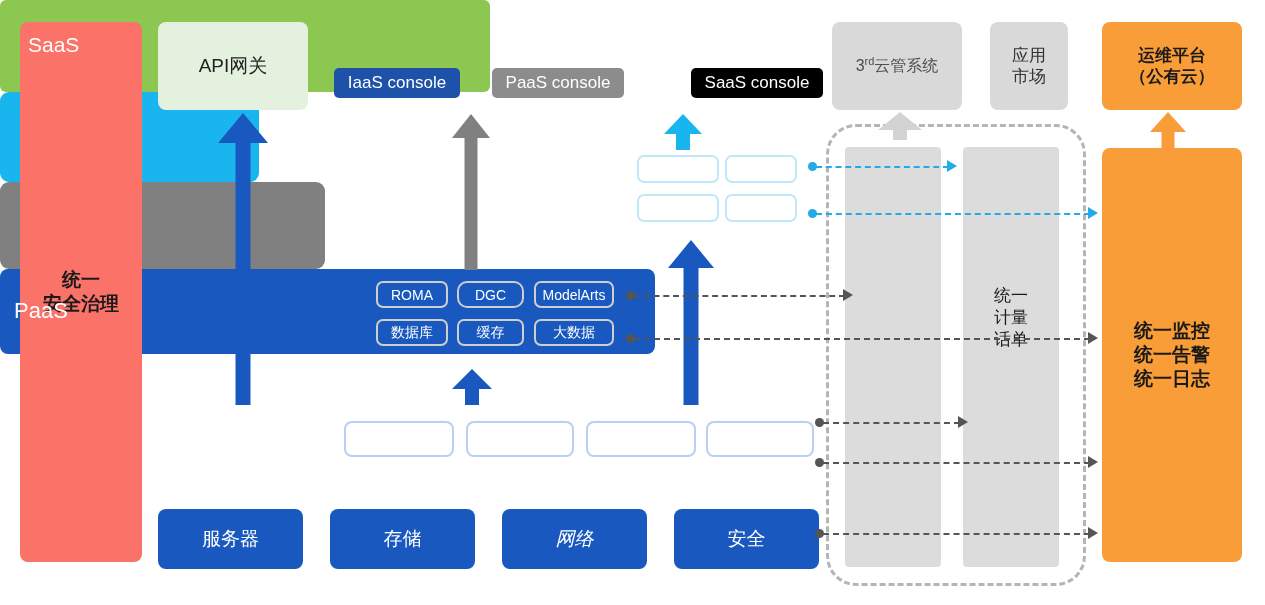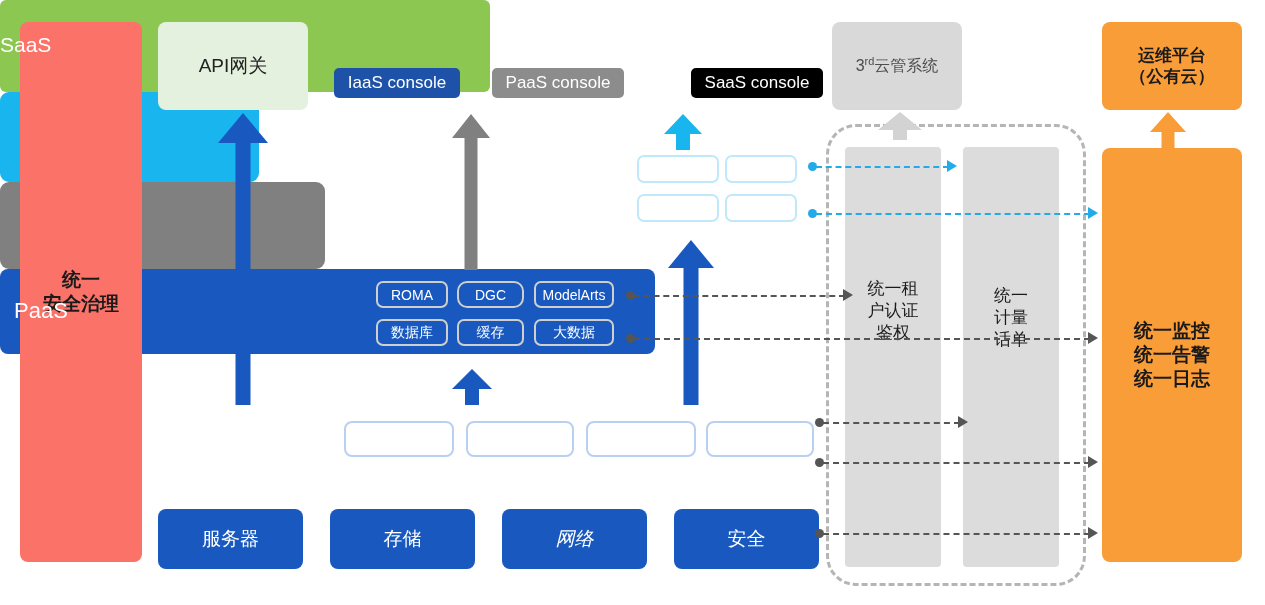--- a/index.html
+++ b/index.html
@@ -31,21 +31,21 @@
       border-radius:8px;color:#333;font-size:17px;}
 
   .console-chip{top:68px;height:30px;font-size:17px;color:#fff;border-radius:5px;}
   #chip-iaas{left:334px;width:126px;background:#1D52A8;}
   #chip-paas{left:492px;width:132px;background:#8C8C8C;}
   #chip-saas{left:656px;width:132px;background:#000000;margin-left:35px;}
 
   
   #box-saas{left:553px;top:146px;width:259px;height:90px;background:#19B5EF;
       border-radius:9px;}
-  #saas-label{position:absolute;left:0;top:33px;width:72px;color:#fff;font-size:21px;}
+  #saas-label{position:absolute;left:28px;top:33px;width:72px;color:#fff;font-size:21px;}
   .saas-chip{height:28px;border:2px solid #bfe9fb;border-radius:7px;color:#fff;
       font-size:15px;background:transparent;}
   #saas-c0{left:637px;top:155px;width:82px;}
   #saas-c1{left:725px;top:155px;width:72px;}
   #saas-c2{left:637px;top:194px;width:82px;}
   #saas-c3{left:725px;top:194px;width:72px;}
 
   
   #box-paas{left:305px;top:268px;width:325px;height:87px;background:#808080;
       border-radius:9px;}
@@ -122,20 +122,24 @@
 
   <div id="box-console"></div>
   <div class="chip console-chip" id="chip-iaas">IaaS console</div>
   <div class="chip console-chip" id="chip-paas">PaaS console</div>
   <div class="chip console-chip" id="chip-saas">SaaS console</div>
 
   <div class="box" id="box-3rd">
     <span><span>3</span><sup style="font-size:11px">rd</sup><span>云管系统</span></span>
   </div>
 
+  <div class="box" id="box-market">
+    <span style="white-space:pre-line">应用
+市场</span>
+  </div>
 
   <div class="box" id="panel-ops-lower">
     <span style="white-space:pre-line">统一监控
 统一告警
 统一日志</span>
   </div>
   <div class="box" id="panel-ops">
     <span style="white-space:pre-line">运维平台
 （公有云）</span>
   </div>
@@ -165,23 +169,20 @@
   <div class="chip infra-chip" id="infra-c3">CCE</div>
 
   <div class="box bottom-box" id="bot1">存储</div>
   <div class="box bottom-box" id="bot0">服务器</div>
   <div class="box bottom-box" id="bot2">网络</div>
   <div class="box bottom-box" id="bot3">安全</div>
 
   <div id="dashed-container"></div>
   <div class="gray-col" id="col-auth"></div>
   <div class="gray-col" id="col-meter"></div>
-  <div id="col-auth-label" style="white-space:pre-line">统一租
-户认证
-鉴权</div>
   <div id="col-meter-label" style="white-space:pre-line">统一
 计量
 话单</div>
 
   <div class="arrow-up" style="left:218px;top:113px;width:50px;height:292px;">
     <div class="shaft" style="width:15px;height:270px;background:#1858BF;"></div>
     <div class="head" style="border-width:0 25px 30px 25px;border-bottom-color:#1858BF;"></div>
   </div>
 
   <div class="arrow-up" style="left:452px;top:114px;width:38px;height:156px;">

